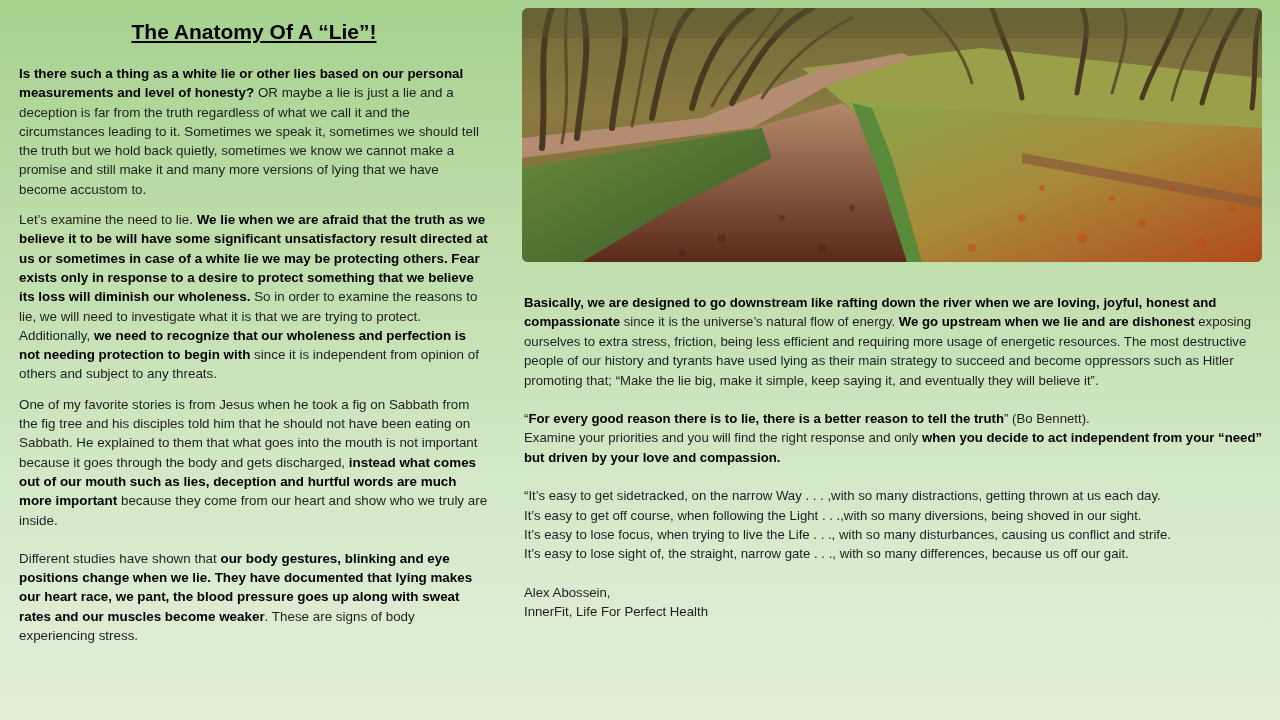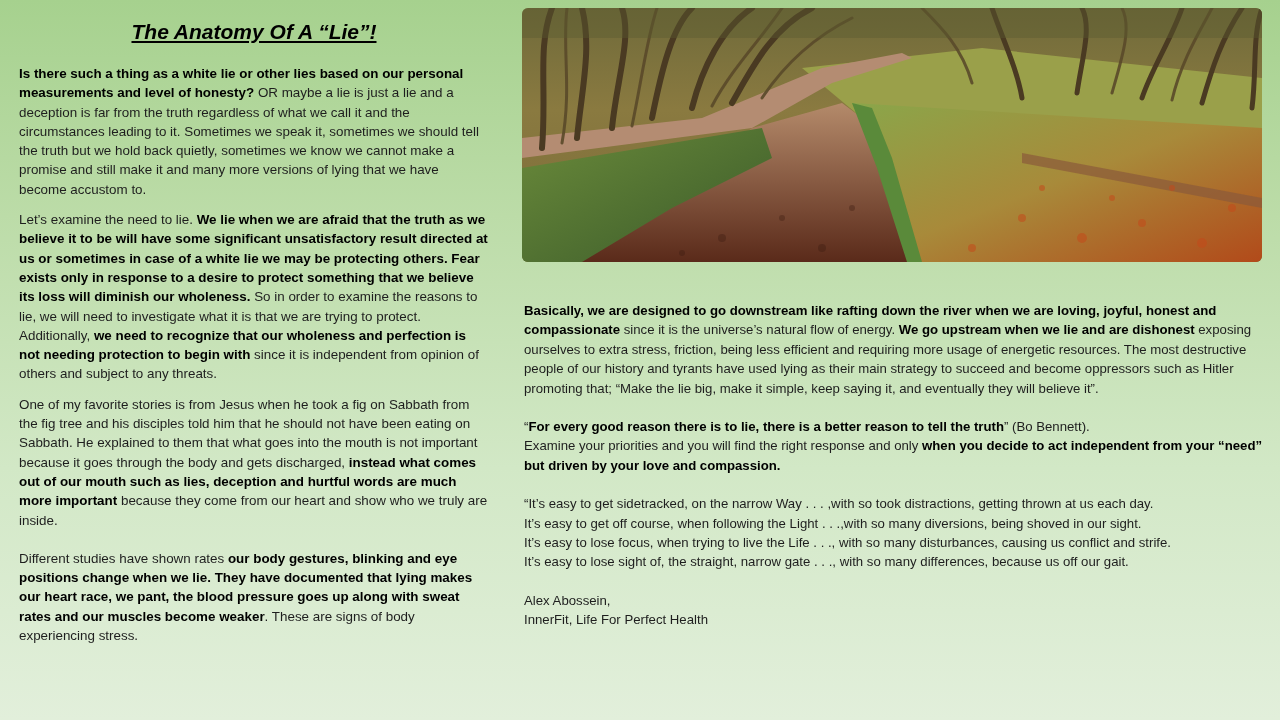--- a/index.html
+++ b/index.html
@@ -7,53 +7,53 @@
     width:1280px; height:720px; overflow:hidden; position:relative;
     background: linear-gradient(180deg, #a6d18e 0%, #bcdca8 30%, #d2e8c6 65%, #e2efdb 100%);
     font-family: "Liberation Sans", sans-serif;
     color:#1e1e1e;
   }
   .left {
     position:absolute; left:19px; top:18px; width:470px;
     font-size:13.4px; line-height:19.3px;
   }
   .title {
-    text-align:center; font-weight:bold; font-style:italic; text-decoration:underline;
+    text-align:center; font-weight:bold; text-decoration:underline;
     font-size:21px; margin:0 0 18px 0; line-height:28px; color:#000;
   }
   .para { margin:0 0 11px 0; }
   .para.gap { margin-bottom:19px; }
   b { color:#000; }
   .photo {
     position:absolute; left:522px; top:8px; width:740px; height:254px;
     border-radius:6px; overflow:hidden;
     box-shadow: 0 0 10px 6px rgba(166,209,142,0.9) inset;
   }
   .photo svg { display:block; }
   .right {
     position:absolute; left:524px; top:293px; width:745px;
     font-size:13.2px; line-height:19.4px;
     font-family: "Liberation Sans", sans-serif;
   }
-  .right .para { margin:8px 0 19px 0; }
+  .right .para { margin:0 0 19px 0; }
   .line { display:block; }
 </style>
 </head>
 <body>
 
 <div class="left">
   <h1 class="title">The Anatomy Of A “Lie”!</h1>
 
   <p class="para"><b>Is there such a thing as a white lie or other lies based on our personal measurements and level of honesty?</b><span> OR maybe a lie is just a lie and a deception is far from the truth regardless of what we call it and the circumstances leading to it.  Sometimes we speak it, sometimes we should tell the truth but we hold back quietly, sometimes we know we cannot make a promise and still make it and many more versions of lying that we have become accustom to.</span></p>
 
   <p class="para"><span>Let’s examine the need to lie. </span><b>We lie when we are afraid that the truth as we believe it to be will have some significant unsatisfactory result directed at us or sometimes in case of a white lie we may be protecting others. Fear exists only in response to a desire to protect something that we believe its loss will diminish our wholeness.</b><span> So in order to examine the reasons to lie, we will need to investigate what it is that we are trying to protect. Additionally, </span><b>we need to recognize that our wholeness and perfection is not needing protection to begin with</b><span> since it is independent  from opinion of others and subject to any threats.</span></p>
 
   <p class="para gap"><span>One of my favorite stories is from Jesus when he took a fig on Sabbath from the fig tree and his disciples told him that he should not have been eating on Sabbath. He explained to them that what goes into the mouth is not important because it goes through the body and gets discharged, </span><b>instead what comes out of our mouth such as lies, deception and hurtful words are much more important</b><span> because they come from our heart and show  who we truly are inside.</span></p>
 
-  <p class="para"><span>Different studies have shown  rates </span><b>our body gestures, blinking and eye positions change when we lie.  They have documented that lying makes our heart race, we pant, the blood pressure goes up along with sweat rates and our muscles become weaker</b><span>. These are signs of body experiencing stress.</span></p>
+  <p class="para"><span>Different studies have shown  that </span><b>our body gestures, blinking and eye positions change when we lie.  They have documented that lying makes our heart race, we pant, the blood pressure goes up along with sweat rates and our muscles become weaker</b><span>. These are signs of body experiencing stress.</span></p>
 </div>
 
 <div class="photo" title="Autumn dirt path through a tunnel of trees with fallen leaves">
   <svg width="740" height="254" viewBox="0 0 740 254">
     <defs>
       <linearGradient id="sky" x1="0" y1="0" x2="0" y2="1">
         <stop offset="0" stop-color="#6f6a3a"></stop>
         <stop offset="0.4" stop-color="#8a7a40"></stop>
         <stop offset="1" stop-color="#7a6a38"></stop>
       </linearGradient>
@@ -137,21 +137,21 @@
     </g>
   </svg>
 </div>
 
 <div class="right">
   <p class="para"><b>Basically, we are designed to go downstream like rafting down the river when we are loving, joyful, honest and compassionate</b><span> since it is the universe’s natural flow of energy. </span><b>We go upstream when we lie and are dishonest</b><span> exposing ourselves to extra stress, friction, being less efficient and requiring more usage of energetic resources. The most destructive people of our history and tyrants have used lying as their main strategy to succeed and become oppressors such as Hitler promoting that; “Make the lie big, make it simple, keep saying it, and eventually they will believe it”.</span></p>
 
   <p class="para"><span>“</span><b>For every good reason there is to lie, there is a better reason to tell the truth</b><span>” (Bo Bennett).</span><br><span>Examine your priorities and you will find the right response and only </span><b>when you decide to act independent from your “need” but driven by your love and compassion.</b></p>
 
   <p class="para">
-    <span class="line">“It’s easy to get sidetracked, on the narrow Way . . . ,with so took distractions, getting thrown at us each day.</span>
+    <span class="line">“It’s easy to get sidetracked, on the narrow Way . . . ,with so many distractions, getting thrown at us each day.</span>
     <span class="line">It’s easy to get off course, when following the Light . . .,with so many diversions, being shoved  in our sight.</span>
     <span class="line">It’s easy to lose focus, when trying to live the Life . . ., with so many disturbances, causing us conflict and strife.</span>
     <span class="line">It’s easy to lose sight of, the straight, narrow gate . . ., with so many differences, because us off our gait.</span>
   </p>
 
   <p class="para">
     <span class="line">Alex Abossein,</span>
     <span class="line">InnerFit, Life For Perfect Health</span>
   </p>
 </div>

